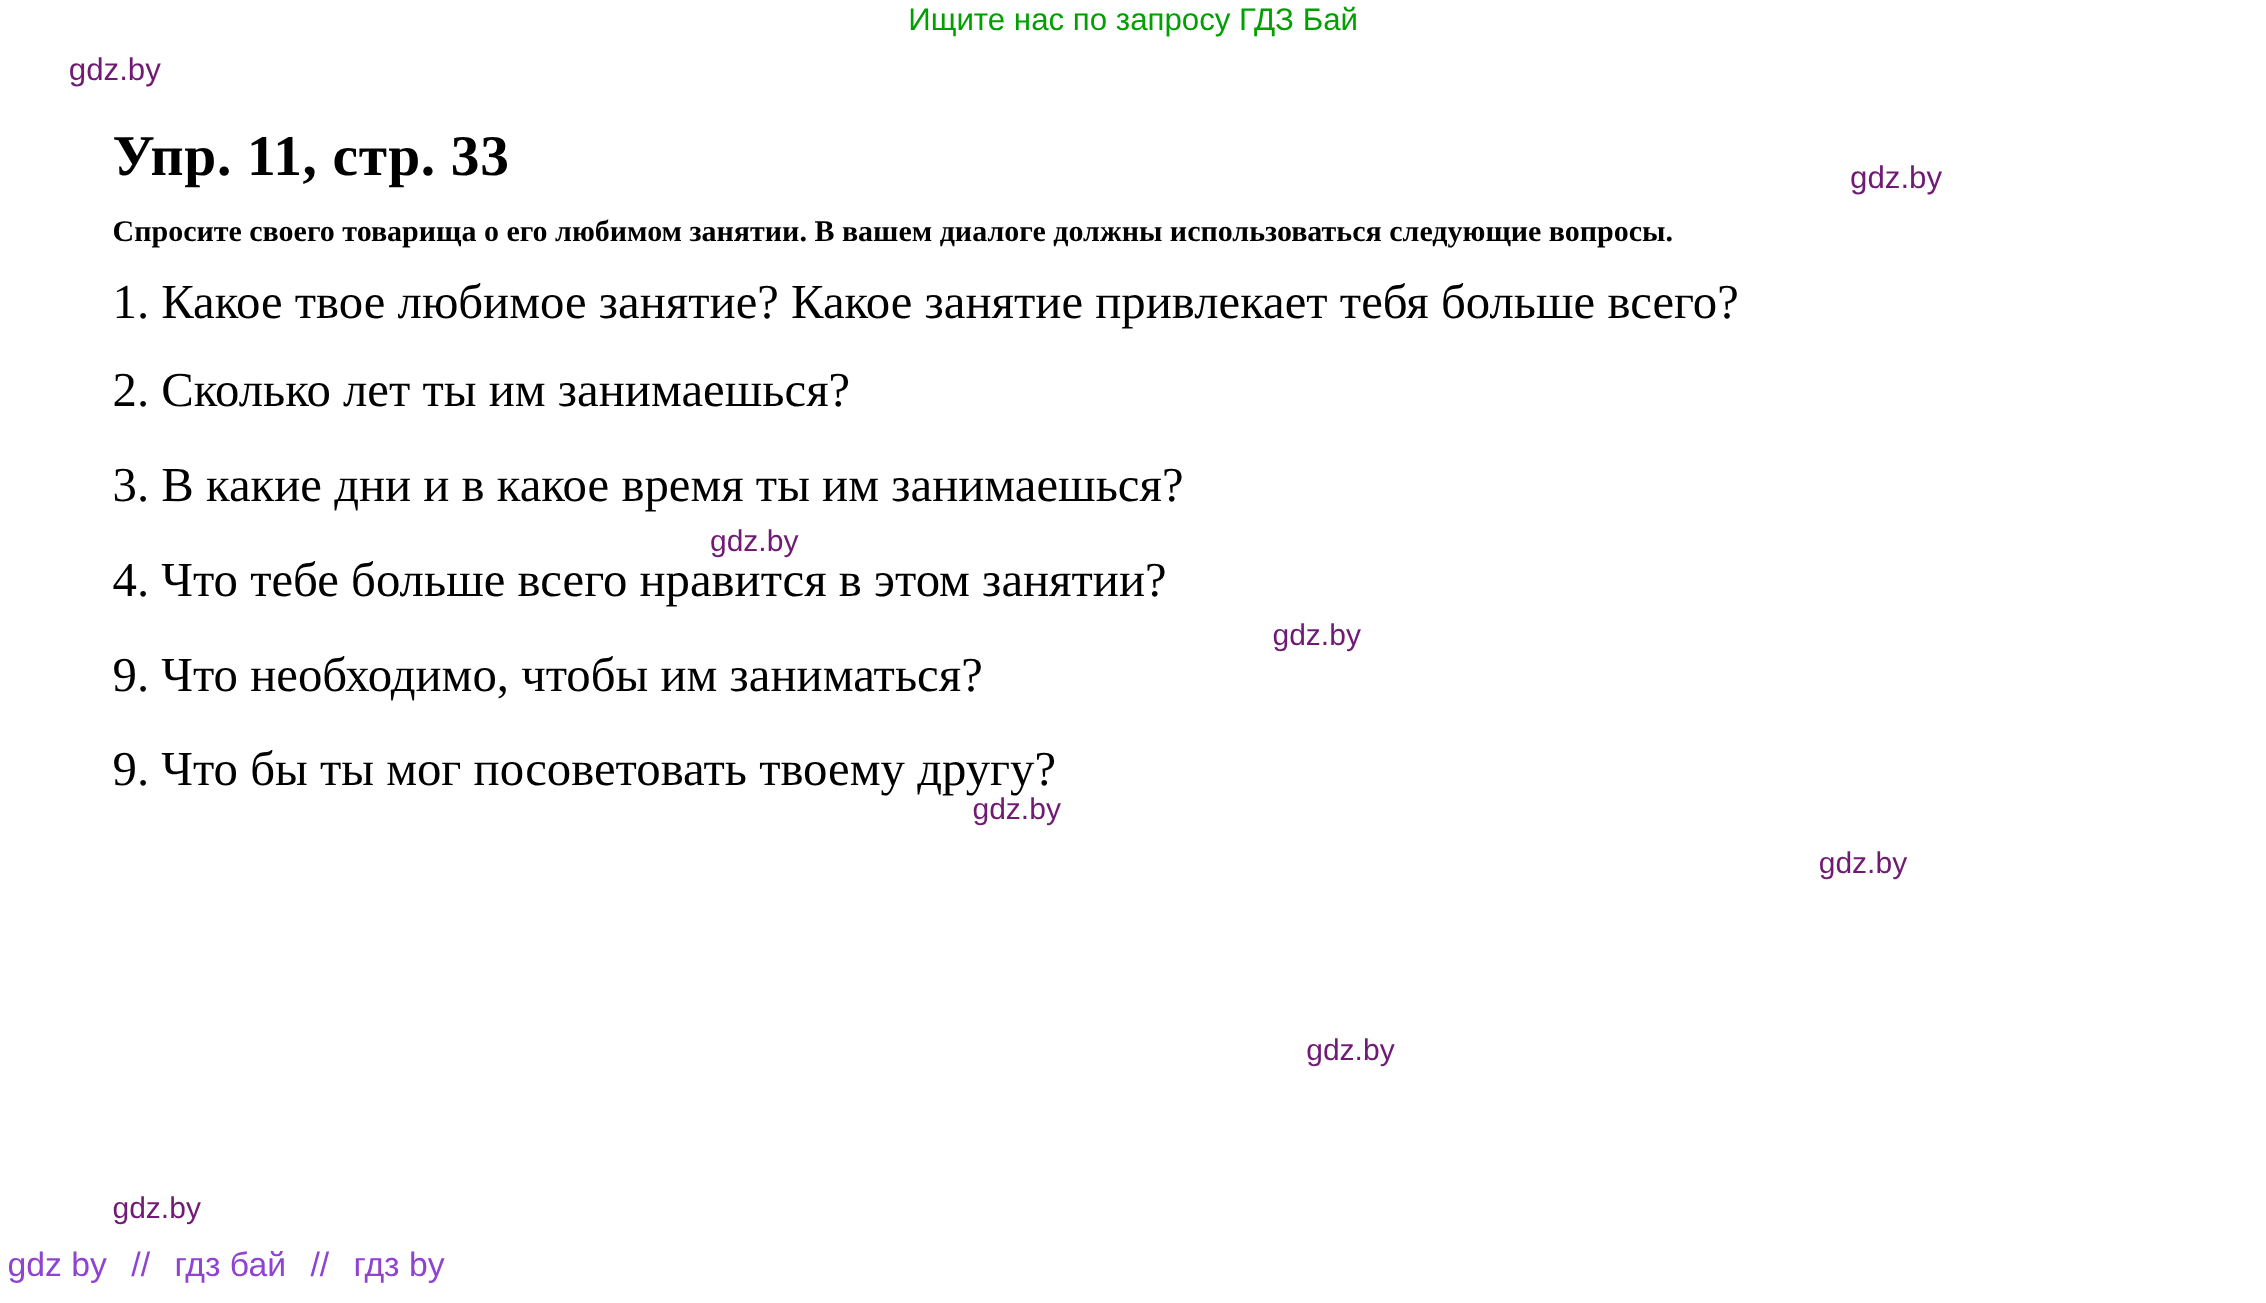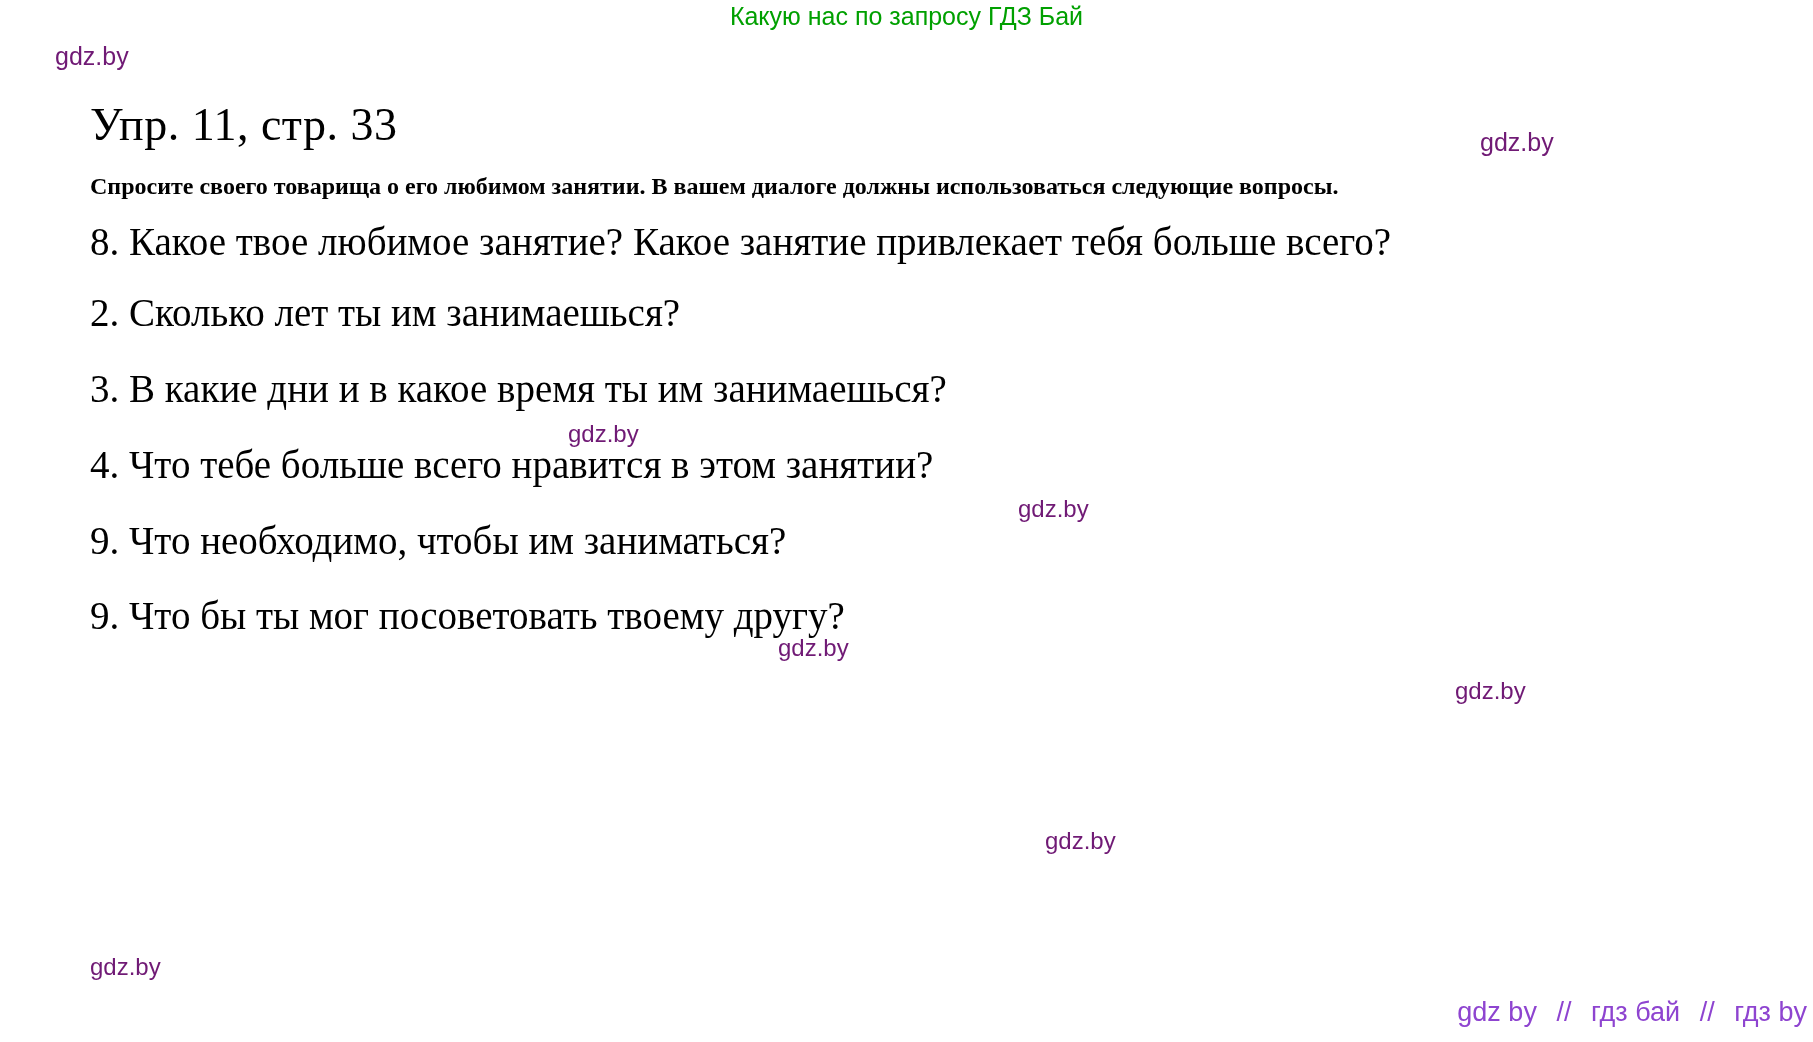--- a/index.html
+++ b/index.html
@@ -49,21 +49,21 @@
   
   .content {
     position: absolute;
     top: 100px;
     left: 90px;
     width: 1640px;
   }
 
   .ex-title {
     font-size: 46px;
-    font-weight: normal;
+    font-weight: bold;
     letter-spacing: 0.5px;
     margin: 0 0 18px 0;
     line-height: 1.1;
   }
 
   .task {
     font-size: 24px;
     font-weight: bold;
     line-height: 1.42;
     margin: 0 0 6px 0;
@@ -80,48 +80,48 @@
     width: 1580px;
   }
   .q.q1 { margin-bottom: 14px; }
 
   
   .footer {
     position: absolute;
     bottom: 14px;
     left: 0;
     width: 100%;
-    text-align: right;
+    text-align: left;
     color: #8e44d0;
     font-family: "Liberation Sans", sans-serif;
     font-size: 27px;
     white-space: nowrap;
   }
   .footer span { padding: 0 6px; }
 </style>
 </head>
 <body>
 
-<div class="promo">Какую нас по запросу ГДЗ Бай</div>
+<div class="promo">Ищите нас по запросу ГДЗ Бай</div>
 
 <div class="wm wm-1">gdz.by</div>
 <div class="wm wm-2">gdz.by</div>
 <div class="wm wm-3">gdz.by</div>
 <div class="wm wm-4">gdz.by</div>
 <div class="wm wm-5">gdz.by</div>
 <div class="wm wm-6">gdz.by</div>
 <div class="wm wm-7">gdz.by</div>
 <div class="wm wm-8">gdz.by</div>
 
 <div class="content">
   <h1 class="ex-title">Упр. 11, стр. 33</h1>
   <p class="task">Спросите своего товарища о его любимом занятии. В вашем диалоге должны использоваться следующие вопросы.</p>
 
   <div class="q-list">
-    <p class="q q1">8. Какое твое любимое занятие? Какое занятие привлекает тебя больше всего?</p>
+    <p class="q q1">1. Какое твое любимое занятие? Какое занятие привлекает тебя больше всего?</p>
     <p class="q">2. Сколько лет ты им занимаешься?</p>
     <p class="q">3. В какие дни и в какое время ты им занимаешься?</p>
     <p class="q">4. Что тебе больше всего нравится в этом занятии?</p>
     <p class="q">9. Что необходимо, чтобы им заниматься?</p>
     <p class="q">9. Что бы ты мог посоветовать твоему другу?</p>
   </div>
 </div>
 
 <div class="footer">
   <span>gdz by</span>

